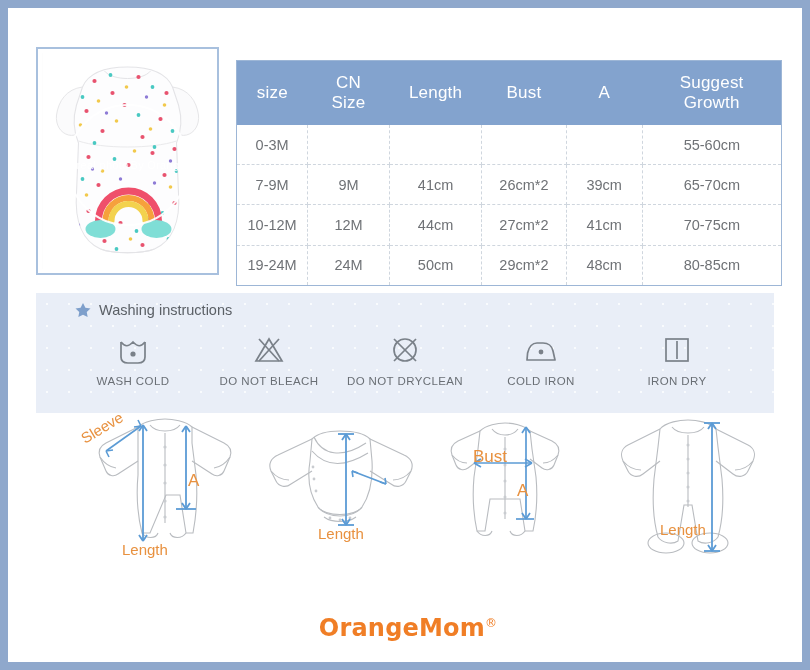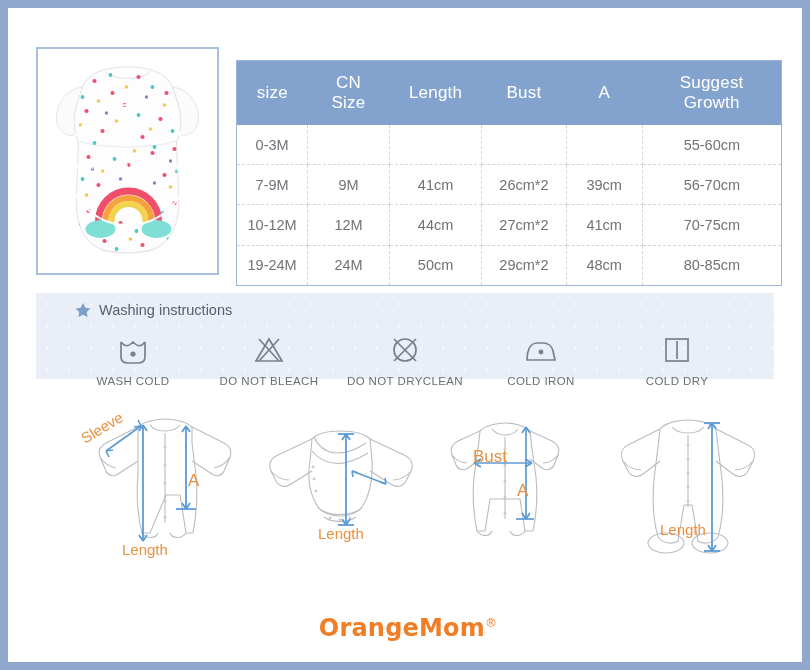--- a/index.html
+++ b/index.html
@@ -59,21 +59,21 @@
   table.size tr:last-child td{border-bottom:none;}
   col.c-size{width:13%}
   col.c-cn{width:15%}
   col.c-len{width:17%}
   col.c-bust{width:15.5%}
   col.c-a{width:14%}
   col.c-sg{width:25.5%}
 
   
   .wash{
-    position:absolute;left:28px;top:285px;width:738px;height:86px;
+    position:absolute;left:28px;top:285px;width:738px;height:120px;
     background:#e9eef7;
   }
   .wash:after{
     content:"";position:absolute;inset:0;
     background-image:radial-gradient(rgba(255,255,255,.75) 1px, transparent 1.2px);
     background-size:22px 22px;pointer-events:none;
   }
   .wash-title{
     position:absolute;left:38px;top:8px;display:flex;align-items:center;gap:7px;z-index:2;
   }
@@ -266,21 +266,21 @@
             <td></td>
             <td></td>
             <td>55-60cm</td>
           </tr>
           <tr>
             <td>7-9M</td>
             <td>9M</td>
             <td>41cm</td>
             <td>26cm*2</td>
             <td>39cm</td>
-            <td>56-70cm</td>
+            <td>65-70cm</td>
           </tr>
           <tr>
             <td>10-12M</td>
             <td>12M</td>
             <td>44cm</td>
             <td>27cm*2</td>
             <td>41cm</td>
             <td>70-75cm</td>
           </tr>
           <tr>
@@ -339,21 +339,21 @@
           <circle cx="18" cy="19" r="2.4" fill="#7a8189"></circle>
         </svg>
         <span class="cap">COLD IRON</span>
       </div>
 
       <div class="icon-item">
         <svg class="icon-svg" width="36" height="34" viewBox="0 0 36 34">
           <rect x="7" y="6" width="22" height="22" fill="none" stroke="#7a8189" stroke-width="1.7"></rect>
           <line x1="18" y1="8" x2="18" y2="26" stroke="#7a8189" stroke-width="1.7"></line>
         </svg>
-        <span class="cap">COLD DRY</span>
+        <span class="cap">IRON DRY</span>
       </div>
 
     </div>
   </div>
 
   <div class="garments">
 
     <div class="g g1">
       <svg width="170" height="150" viewBox="0 0 170 150">
         <g fill="none" stroke="#b9bcc0" stroke-width="1.1">

